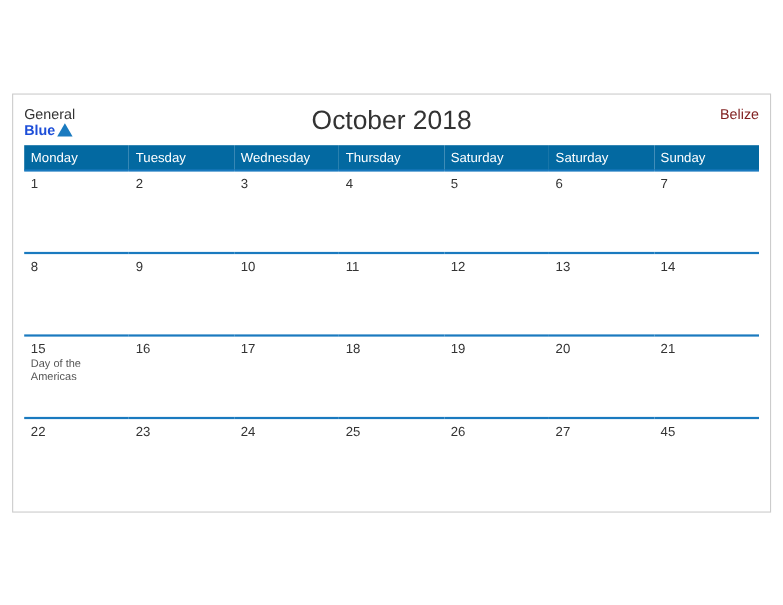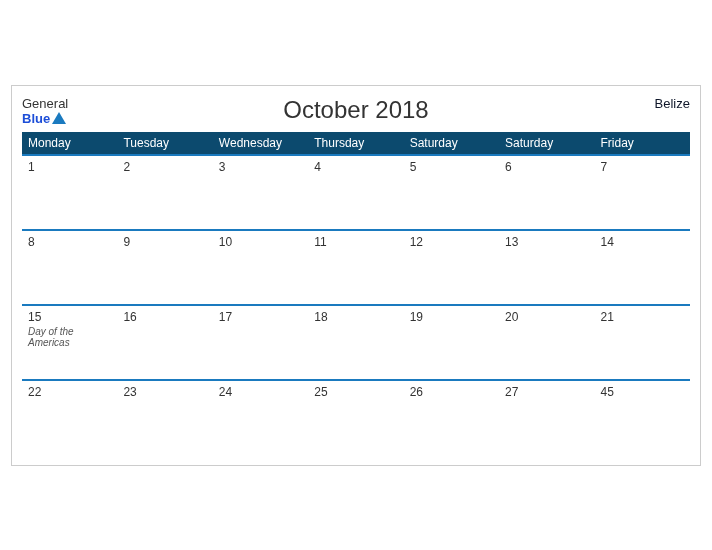--- a/index.html
+++ b/index.html
@@ -58,28 +58,28 @@
       font-size: 24px;
       color: #333;
       font-weight: normal;
       text-align: center;
     }
     .country-label {
       position: absolute;
       right: 0;
       top: 0;
       font-size: 13px;
-      color: #0f172a;
+      color: #7f1d1d;
     }
     .calendar-grid {
       width: 100%;
       border-collapse: collapse;
     }
     .calendar-grid thead tr th {
-      background: #0c4a6e;
+      background: #0369a1;
       color: #fff;
       font-size: 12px;
       font-weight: normal;
       padding: 4px 6px;
       text-align: left;
       border: none;
     }
     .calendar-grid tbody tr td {
       width: calc(100% / 7);
       vertical-align: top;
@@ -92,21 +92,20 @@
     .day-number {
       font-size: 12px;
       color: #333;
       display: block;
     }
     .day-event {
       font-size: 10px;
       color: #555;
       margin-top: 2px;
       display: block;
-      font-style: italic;
     }
   </style>
 </head>
 <body>
 
 <div class="calendar-wrapper">
   <div class="calendar-header">
     <div class="logo">
       <span class="logo-general">General</span>
       <span class="logo-blue">
@@ -120,21 +119,21 @@
 
   <table class="calendar-grid">
     <thead>
       <tr>
         <th>Monday</th>
         <th>Tuesday</th>
         <th>Wednesday</th>
         <th>Thursday</th>
         <th>Saturday</th>
         <th>Saturday</th>
-        <th>Friday</th>
+        <th>Sunday</th>
       </tr>
     </thead>
     <tbody id="calendar-body">
     <tr>
           <td>
             <span class="day-number">1</span>
           </td>
           <td>
             <span class="day-number">2</span>
           </td>

